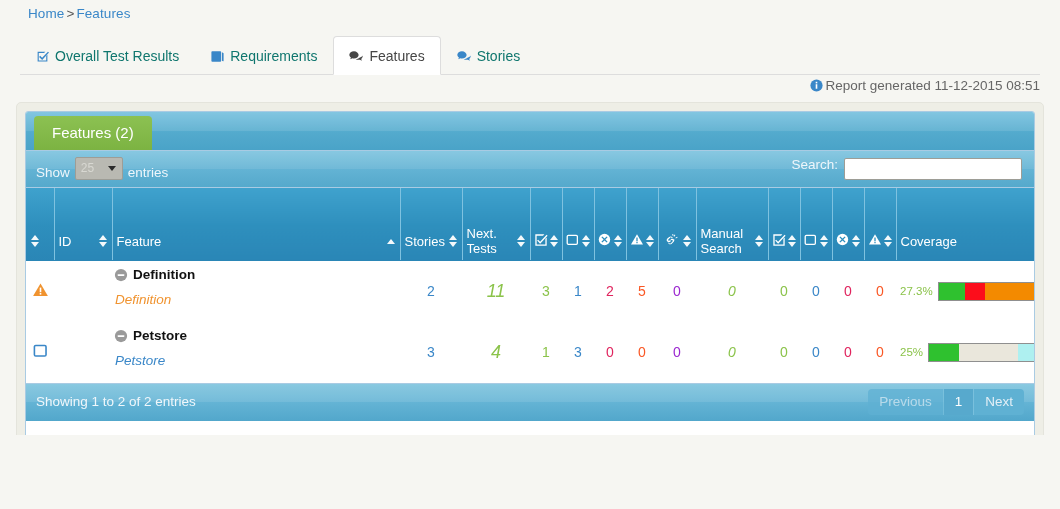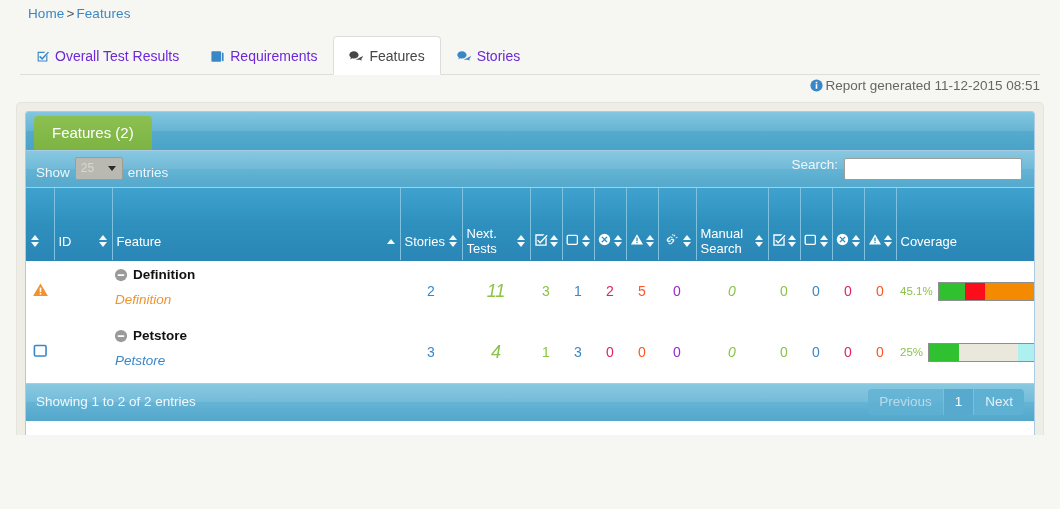--- a/index.html
+++ b/index.html
@@ -39,21 +39,21 @@
     border-bottom: 1px solid #dddddd;
     box-sizing: border-box;
   }
   .tab {
     position: relative;
     float: left;
     height: 39px;
     line-height: 38px;
     padding: 0 15px;
     font-size: 14px;
-    color: #6d28d9;
+    color: #0f766e;
     box-sizing: border-box;
     border: 1px solid transparent;
     border-radius: 4px 4px 0 0;
     white-space: nowrap;
     cursor: pointer;
   }
   .tab .ti { margin-right: 6px; display: inline-block; vertical-align: -2px; }
   .tab.active {
     color: #464646;
     background: #ffffff;
@@ -634,21 +634,21 @@
               <td class="num" style="color:#e0245e">2</td>
               <td class="num" style="color:#fa5724">5</td>
               <td class="num" style="color:#9b27d0">0</td>
               <td class="num skipped" style="color:#8bc34a">0</td>
               <td class="num" style="color:#8bc34a">0</td>
               <td class="num" style="color:#3a87c8">0</td>
               <td class="num" style="color:#e0245e">0</td>
               <td class="num" style="color:#fa5724">0</td>
               <td>
                 <div class="cov-wrap">
-                  <span class="cov-pct">45.1%</span>
+                  <span class="cov-pct">27.3%</span>
                   <span class="cov-bar">
                     <i class="cov-seg" style="width:24%;background:#2fc12f"></i>
                     <i class="cov-seg" style="width:18%;background:#fc0d1b"></i>
                     <i class="cov-seg" style="width:50%;background:#f38a00"></i>
 
                   </span>
                 </div>
               </td>
             </tr>
 

